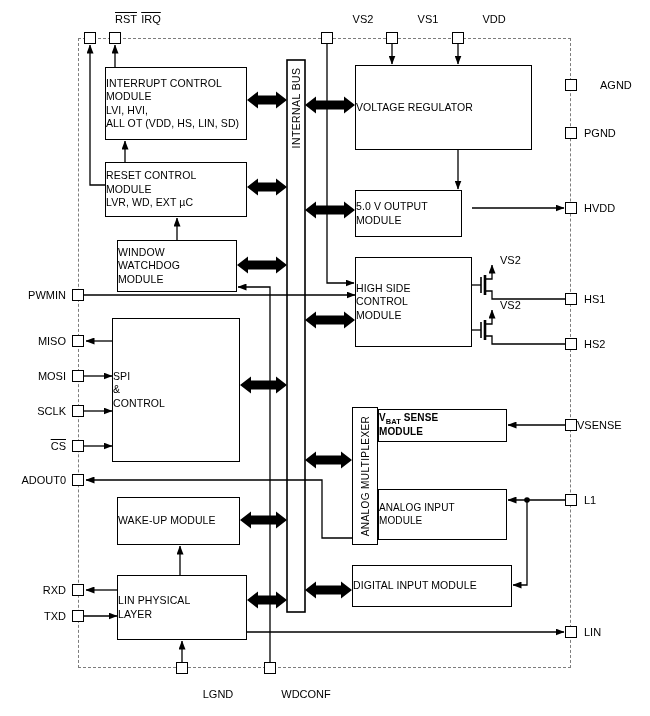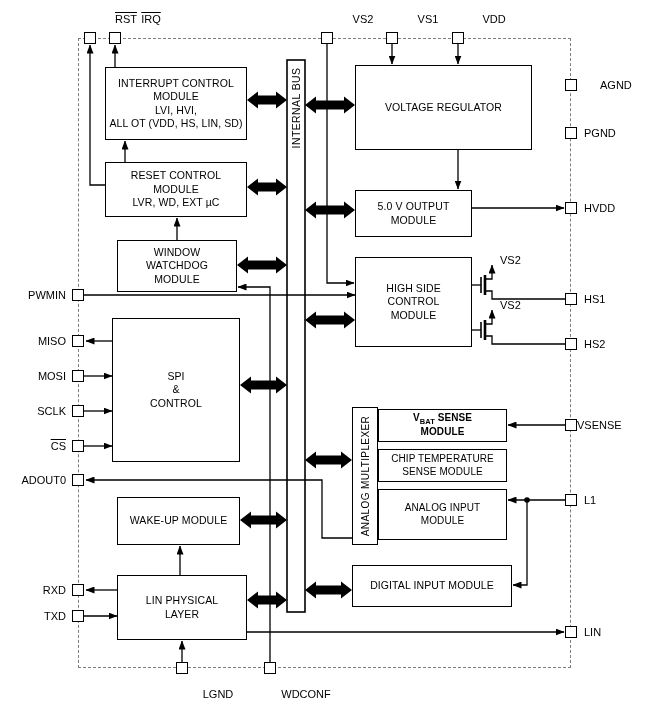--- a/index.html
+++ b/index.html
@@ -3,21 +3,21 @@
 <meta charset="utf-8">
 <style>
   html,body {margin:0; padding:0; background:#fff;}
   .stage {position:relative; width:650px; height:716px; background:#fff;
           font-family:"Liberation Sans", sans-serif; color:#000; overflow:hidden;}
   .dashed {position:absolute; left:78px; top:38px; width:493px; height:630px;
            border:1.5px dashed #7d7d7d; box-sizing:border-box; z-index:0;}
   svg.wires {position:absolute; left:0; top:0; z-index:1;}
   svg.wires text {font-family:"Liberation Sans", sans-serif;}
   .blk {position:absolute; background:#fff; border:1.6px solid #000; box-sizing:border-box;
-        display:flex; flex-direction:column; align-items:center; justify-content:center;
+        display:flex; flex-direction:column; align-items:flex-start; justify-content:center;
         text-align:center; font-size:10.5px; line-height:1.28; z-index:2; letter-spacing:.1px;}
   .blk.sub {font-size:10px;}
   .pin {position:absolute; width:12px; height:12px; background:#fff; border:1.5px solid #000;
         box-sizing:border-box; z-index:3;}
   .plabel {position:absolute; font-size:11px; line-height:14px; white-space:nowrap; z-index:3;}
   .tcenter {text-align:center;margin-left:36px;}
   .tright {text-align:right;}
   .ov {text-decoration:overline;}
   .vtext {position:absolute; transform:rotate(-90deg); display:flex; align-items:center;
           justify-content:center; font-size:10.5px; white-space:nowrap; z-index:2; letter-spacing:.4px;}
@@ -135,43 +135,39 @@
   <div class="blk" style="left:117px; top:497px; width:123px; height:48px;">
     <div>WAKE-UP MODULE</div>
   </div>
 
   <div class="vtext" style="left:241px; top:100px; width:110px; height:16px;">INTERNAL BUS</div>
 
   <div class="blk" style="left:355px; top:65px; width:177px; height:85px;">
     <div>VOLTAGE REGULATOR</div>
   </div>
 
-  <div class="blk" style="left:355px; top:190px; width:117px; height:47px;">
+  <div class="blk" style="left:355px; top:190px; width:107px; height:47px;">
     <div>5.0 V OUTPUT</div>
     <div>MODULE</div>
   </div>
 
   <div class="blk" style="left:355px; top:257px; width:117px; height:90px;">
     <div>HIGH SIDE</div>
     <div>CONTROL</div>
     <div>MODULE</div>
   </div>
 
   <div class="blk" style="left:352px; top:407px; width:26px; height:138px;"></div>
   <div class="vtext" style="left:298px; top:469px; width:134px; height:14px; font-size:10px;">ANALOG MULTIPLEXER</div>
 
   <div class="blk sub" style="left:378px; top:409px; width:129px; height:33px;font-weight:bold;">
     <div><span>V</span><sub>BAT</sub><span> SENSE</span></div>
     <div>MODULE</div>
   </div>
 
-  <div class="blk sub" style="left:378px; top:449px; width:129px; height:33px;">
-    <div>CHIP TEMPERATURE</div>
-    <div>SENSE MODULE</div>
-  </div>
 
   <div class="blk sub" style="left:378px; top:489px; width:129px; height:51px;">
     <div>ANALOG INPUT</div>
     <div>MODULE</div>
   </div>
 
   <div class="blk" style="left:352px; top:565px; width:160px; height:42px;">
     <div>DIGITAL INPUT MODULE</div>
   </div>
 

